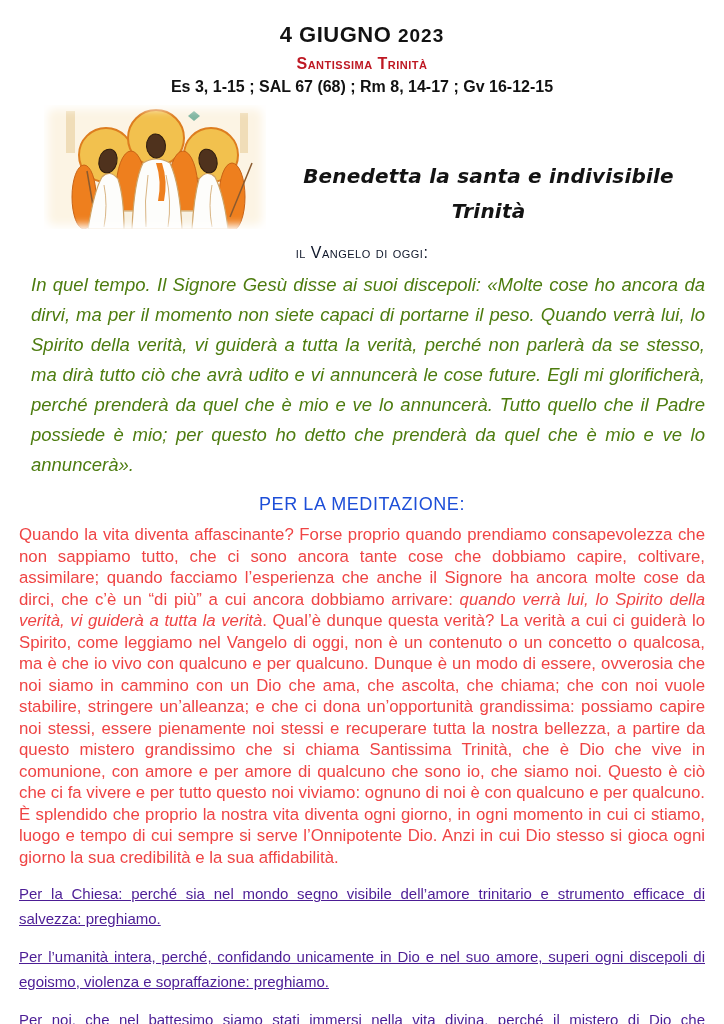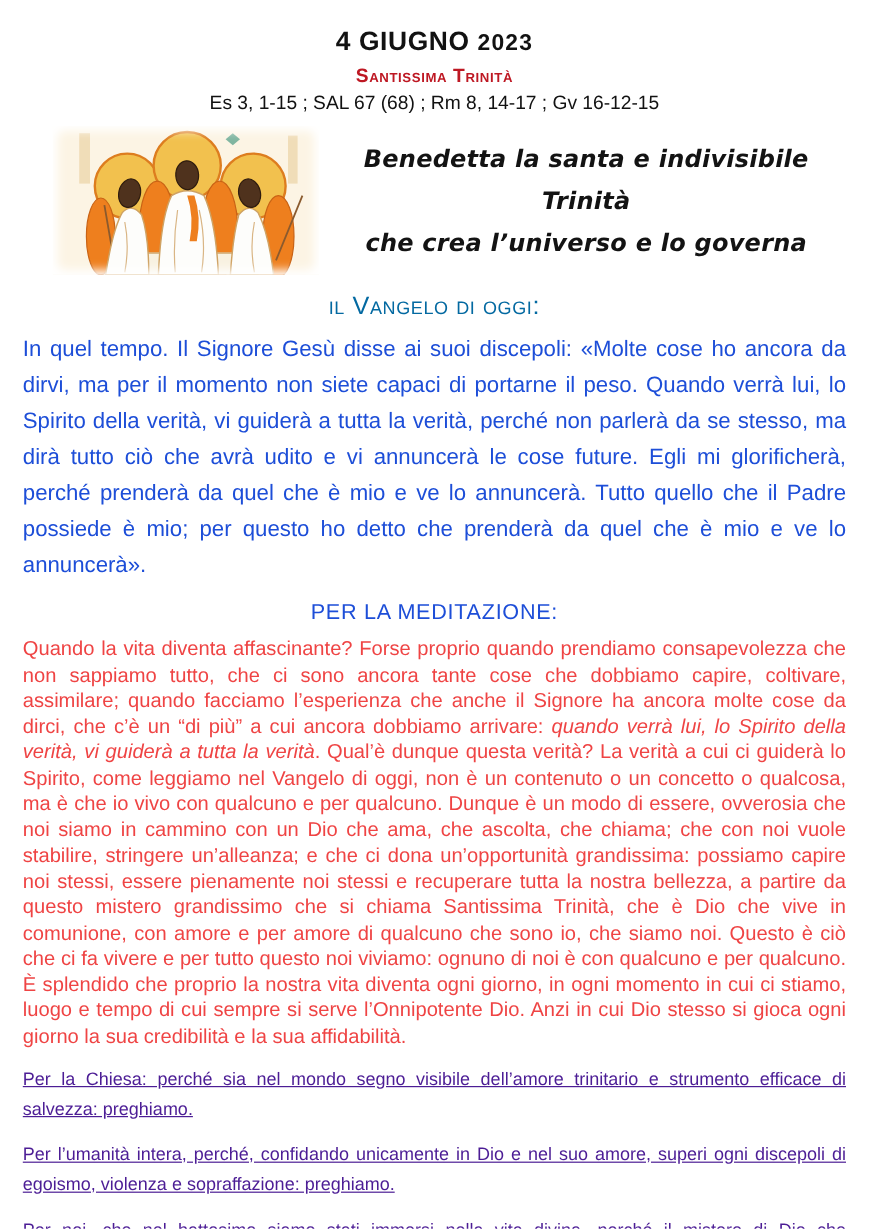--- a/index.html
+++ b/index.html
@@ -11,48 +11,48 @@
   .page { box-sizing: border-box; width: 724px; height: 1024px; padding: 22px 19px 16px 19px; }
 
   
   .hdr { text-align: center; }
   .date-line { font-weight: bold; color: #121212; font-size: 22px; letter-spacing: 0.5px; }
   .date-line .year { font-size: 19px; letter-spacing: 1px; }
   .feast {
     margin-top: 7px; font-weight: bold; font-size: 16px; letter-spacing: 0.5px;
     font-variant: small-caps; color: #be1823;
   }
-  .readings { margin-top: 5px; font-weight: normal; font-size: 16px; color: #121212; }
+  .readings { margin-top: 5px; font-weight: bold; font-size: 16px; color: #121212; }
 
   
-  .hero { display: flex; align-items: center; margin-top: 9px; height: 124px; }
+  .hero { display: flex; align-items: flex-end; margin-top: 9px; height: 124px; }
   .icon-wrap { flex: none; width: 222px; height: 124px; margin-left: 25px; }
   .icon-wrap svg { display: block; width: 222px; height: 124px; }
   .antiphon {
     flex: 1; text-align: center; padding: 0 4px 0 10px;
     font-family: "DejaVu Sans", sans-serif;
     font-weight: bold; font-style: italic;
     font-size: 20px; line-height: 35px; color: #131313;
     letter-spacing: 0.2px;
   }
 
   
   .sec-heading { text-align: center; margin: 0; font-weight: normal; }
   .gospel-heading {
-    margin-top: 15px; font-size: 21px; letter-spacing: 0.5px;
-    font-variant: small-caps; color: #0369a1;
+    margin-top: 15px; font-size: 16px; letter-spacing: 0.5px;
+    font-variant: small-caps; color: #0f172a;
   }
   .meditation-heading {
     margin-top: 14px; font-size: 18px; letter-spacing: 0.6px; color: #1d4ed8;
   }
 
   
   .gospel-text {
-    margin: 8px 0 0 0; text-align: justify;
-    font-size: 18.5px; line-height: 30px; color: #1d4ed8;
+    margin: 8px 0 0 12px; text-align: justify;
+    font-size: 18.5px; line-height: 30px; color: #4d7c0f; font-style: italic;
   }
   .meditation-text {
     margin: 9px 0 0 0; text-align: justify;
     font-size: 16.8px; line-height: 21.5px; color: #ef4444;
   }
   .meditation-text em { font-style: italic; }
 
   .prayer {
     margin: 13px 0 0 0; text-align: justify;
     font-size: 15px; line-height: 25px; color: #4c1d95; text-decoration: underline;
@@ -114,21 +114,20 @@
 
         <ellipse cx="64" cy="56" rx="9" ry="12" fill="#4f321d" stroke="#2f1c0e" stroke-width="1" transform="rotate(14 64 56)"></ellipse>
         <ellipse cx="112" cy="41" rx="9.5" ry="12" fill="#4f321d" stroke="#2f1c0e" stroke-width="1" transform="rotate(-4 112 41)"></ellipse>
         <ellipse cx="164" cy="56" rx="9" ry="12" fill="#4f321d" stroke="#2f1c0e" stroke-width="1" transform="rotate(-14 164 56)"></ellipse>
 
         <rect x="-4" y="-4" width="230" height="132" rx="14" fill="none" stroke="#ffffff" stroke-width="16" filter="url(#soft)"></rect>
       </svg>
     </div>
     <div class="antiphon">
       <div>Benedetta la santa e indivisibile Trinità</div>
-      <div>che crea l’universo e lo governa</div>
     </div>
   </div>
 
   <h3 class="sec-heading gospel-heading">il Vangelo di oggi:</h3>
   <p class="gospel-text">In quel tempo. Il Signore Gesù disse ai suoi discepoli: «Molte cose ho ancora da dirvi, ma per il momento non siete capaci di portarne il peso. Quando verrà lui, lo Spirito della verità, vi guiderà a tutta la verità, perché non parlerà da se stesso, ma dirà tutto ciò che avrà udito e vi annuncerà le cose future. Egli mi glorificherà, perché prenderà da quel che è mio e ve lo annuncerà. Tutto quello che il Padre possiede è mio; per questo ho detto che prenderà da quel che è mio e ve lo annuncerà».</p>
 
   <h3 class="sec-heading meditation-heading">PER LA MEDITAZIONE:</h3>
   <p class="meditation-text"><span>Quando la vita diventa affascinante? Forse proprio quando prendiamo consapevolezza che non sappiamo tutto, che ci sono ancora tante cose che dobbiamo capire, coltivare, assimilare; quando facciamo l’esperienza che anche il Signore ha ancora molte cose da dirci, che c’è un “di più” a cui ancora dobbiamo arrivare: </span><em>quando verrà lui, lo Spirito della verità, vi guiderà a tutta la verità</em><span>. Qual’è dunque questa verità? La verità a cui ci guiderà lo Spirito, come leggiamo nel Vangelo di oggi, non è un contenuto o un concetto o qualcosa, ma è che io vivo con qualcuno e per qualcuno. Dunque è un modo di essere, ovverosia che noi siamo in cammino con un Dio che ama, che ascolta, che chiama; che con noi vuole stabilire, stringere un’alleanza; e che ci dona un’opportunità grandissima: possiamo capire noi stessi, essere pienamente noi stessi e recuperare tutta la nostra bellezza, a partire da questo mistero grandissimo che si chiama Santissima Trinità, che è Dio che vive in comunione, con amore e per amore di qualcuno che sono io, che siamo noi. Questo è ciò che ci fa vivere e per tutto questo noi viviamo: ognuno di noi è con qualcuno e per qualcuno. È splendido che proprio la nostra vita diventa ogni giorno, in ogni momento in cui ci stiamo, luogo e tempo di cui sempre si serve l’Onnipotente Dio. Anzi in cui Dio stesso si gioca ogni giorno la sua credibilità e la sua affidabilità.</span></p>
 
   <p class="prayer">Per la Chiesa: perché sia nel mondo segno visibile dell’amore trinitario e strumento efficace di salvezza: preghiamo.</p>

